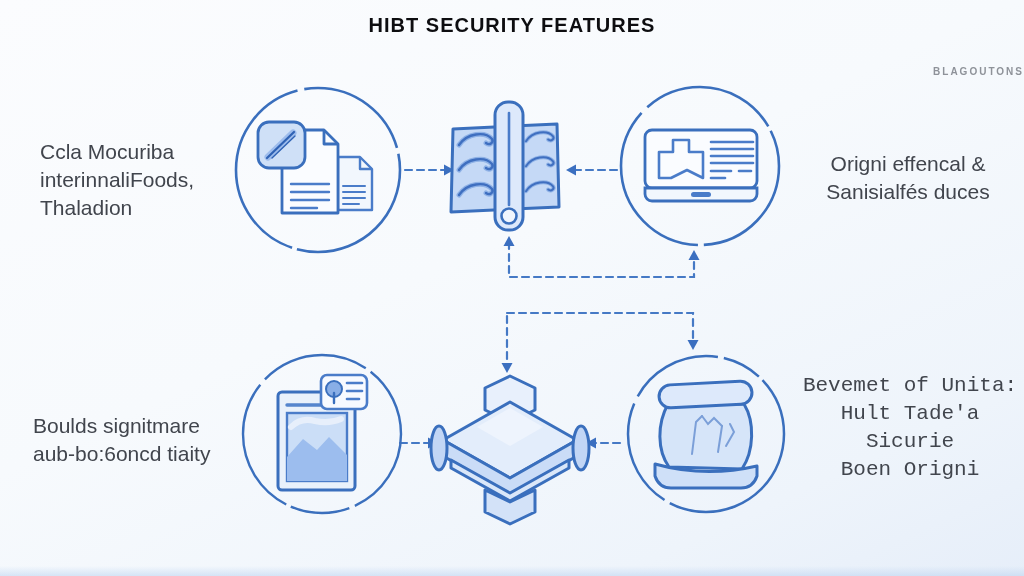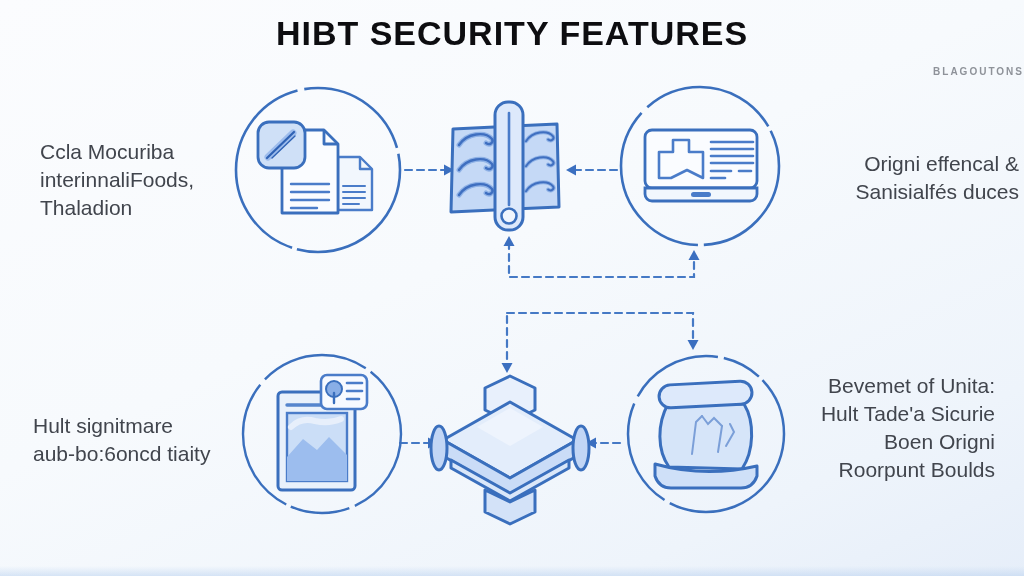--- a/index.html
+++ b/index.html
@@ -5,39 +5,39 @@
   html,body{margin:0;padding:0;}
   body{
     width:1024px;height:576px;overflow:hidden;
     font-family:"Liberation Sans", sans-serif;
     position:relative;
     background:linear-gradient(155deg,#fbfcfe 0%,#f7fafd 45%,#eef4fb 82%,#e6eef9 100%);
   }
   .stage{position:absolute;inset:0;}
   .title{
     position:absolute;top:14px;left:0;width:100%;
-    text-align:center;font-size:34px;font-weight:800;
+    text-align:center;font-size:20px;font-weight:800;
     letter-spacing:1px;color:#0d0d10;
   }
   .subtitle{
     position:absolute;top:66px;left:0;width:100%;
     text-align:right;font-size:10px;font-weight:700;
     letter-spacing:2px;color:#8e9299;
   }
   .node-circle{
     position:absolute;border-radius:50%;
     box-sizing:border-box;
   }
   .node-circle svg.ring{position:absolute;inset:0;width:100%;height:100%;}
   .node-icon{position:absolute;inset:0;width:100%;height:100%;}
   .textblock{
     position:absolute;color:#41454d;font-size:21px;line-height:1.34;
   }
   .tb-center{text-align:left;}
-  .tb-left{text-align:right;}
+  .tb-left{text-align:center;}
   .center-icon{position:absolute;}
   .connectors{position:absolute;inset:0;width:100%;height:100%;pointer-events:none;}
   .bottom-tint{
     position:absolute;left:0;bottom:0;width:100%;height:10px;
     background:linear-gradient(180deg,rgba(203,222,243,0) 0%,rgba(188,211,240,.55) 100%);
   }
 </style>
 </head>
 <body>
 
@@ -150,21 +150,21 @@
         <rect x="80" y="22" width="46" height="34" rx="6" fill="#f7faff" stroke="#4a7cc9" stroke-width="2.6"></rect>
         <circle cx="93" cy="36" r="8" fill="#89aee6" stroke="#3a6fbd" stroke-width="2"></circle>
         <line x1="93" y1="40" x2="93" y2="50" stroke="#3a6fbd" stroke-width="2.4" stroke-linecap="round"></line>
         <line x1="106" y1="30" x2="121" y2="30" stroke="#4a7cc9" stroke-width="2.6" stroke-linecap="round"></line>
         <line x1="106" y1="38" x2="121" y2="38" stroke="#4a7cc9" stroke-width="2.6" stroke-linecap="round"></line>
         <line x1="106" y1="46" x2="118" y2="46" stroke="#4a7cc9" stroke-width="2.6" stroke-linecap="round"></line>
       </g>
     </svg>
   </div>
   <div class="textblock tb-center" style="left:33px;top:412px;width:218px;">
-    <div>Hult signitmare</div>
+    <div>Boulds signitmare</div>
     <div>aub-bo:6oncd tiaity</div>
   </div>
 
   <div class="node-circle" style="left:626px;top:354px;width:160px;height:160px;">
     <svg class="ring" viewBox="0 0 160 160">
       <circle cx="80" cy="80" r="78" fill="none" stroke="#3a6fbd" stroke-width="2.5" stroke-dasharray="160 6 110 8 95 6 40 5"></circle>
     </svg>
     <svg class="node-icon" viewBox="0 0 160 160">
       <path d="M42 50 C 31 70, 31 96, 43 113 L 116 115 C 128 97, 129 68, 118 50 Z" fill="#d6e5f9" stroke="#3a6fbd" stroke-width="3" stroke-linejoin="round"></path>
       <g transform="rotate(-3 80 40)">
@@ -172,25 +172,24 @@
       </g>
       <path d="M29 110 q 50 14 102 2 l 0 10 q -4 12 -16 12 l -70 0 q -12 0 -16 -12 z" fill="#cfe0f8" stroke="#3a6fbd" stroke-width="3" stroke-linejoin="round"></path>
       <g fill="none" stroke="#7b9fd8" stroke-width="2" stroke-linecap="round">
         <polyline points="66,100 70,68 76,62"></polyline>
         <polyline points="76,62 82,70 88,64 96,72"></polyline>
         <polyline points="96,72 92,98"></polyline>
         <polyline points="100,92 108,78 104,70"></polyline>
       </g>
     </svg>
   </div>
-  <div class="textblock tb-left" style="left:769px;top:372px;width:226px;">
+  <div class="textblock tb-left" style="left:797px;top:372px;width:226px;font-family:Liberation Mono, monospace;">
     <div>Bevemet of Unita:</div>
     <div>Hult Tade'a Sicurie</div>
     <div>Boen Origni</div>
-    <div>Roorpunt Boulds</div>
   </div>
 
   <div class="center-icon" style="left:440px;top:95px;width:140px;height:145px;">
     <svg viewBox="0 0 140 145" width="140" height="145">
       <polygon points="13,34 117,29 119,112 11,117" fill="#c5d9f6" stroke="#3a6fbd" stroke-width="3" stroke-linejoin="round"></polygon>
 
       <g fill="none" stroke-linecap="round">
         <g transform="translate(19,40)">
           <path d="M0 10 C 8 -2, 26 -4, 33 4 C 35 7, 31 11, 27 8" stroke="#8fb2e6" stroke-width="5"></path>
           <path d="M0 10 C 8 -2, 26 -4, 33 4 C 35 7, 31 11, 27 8" stroke="#3f6fc0" stroke-width="2.4"></path>

